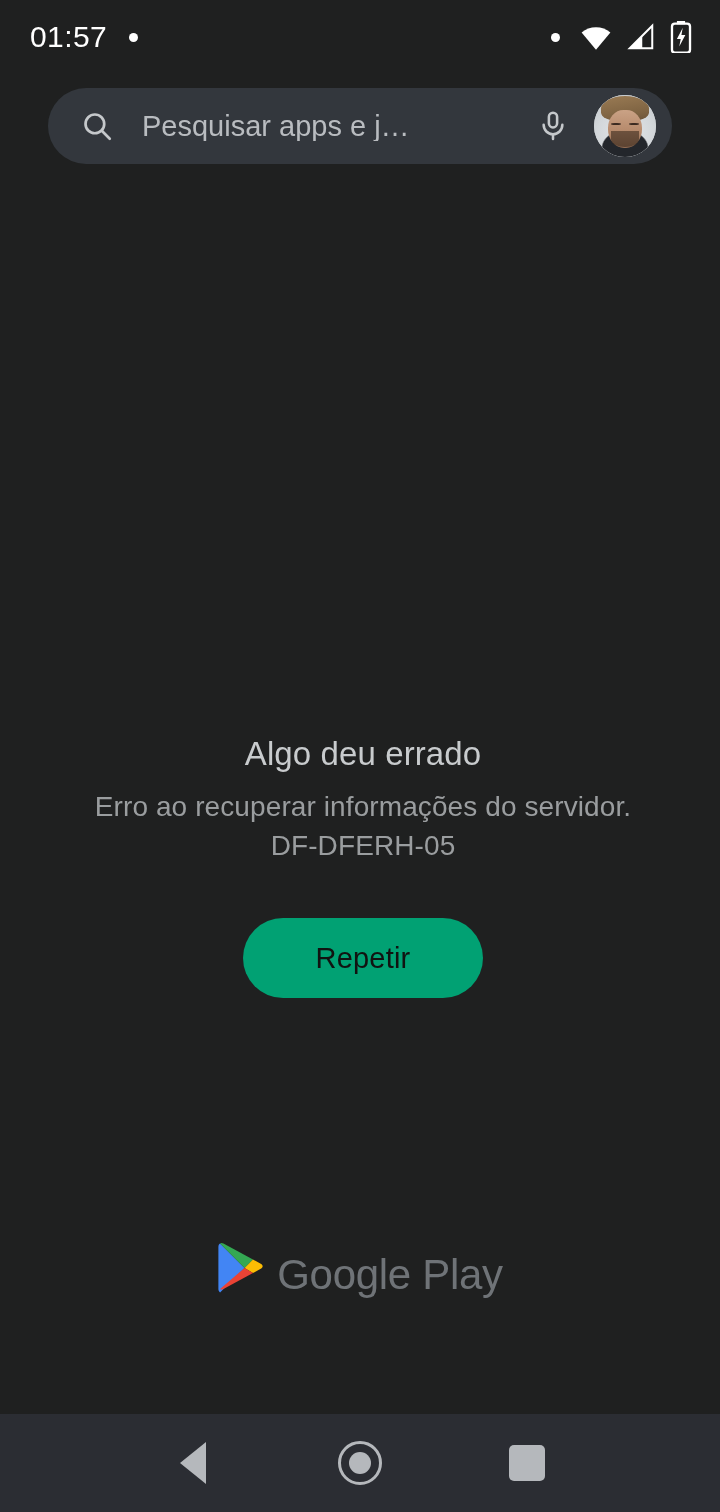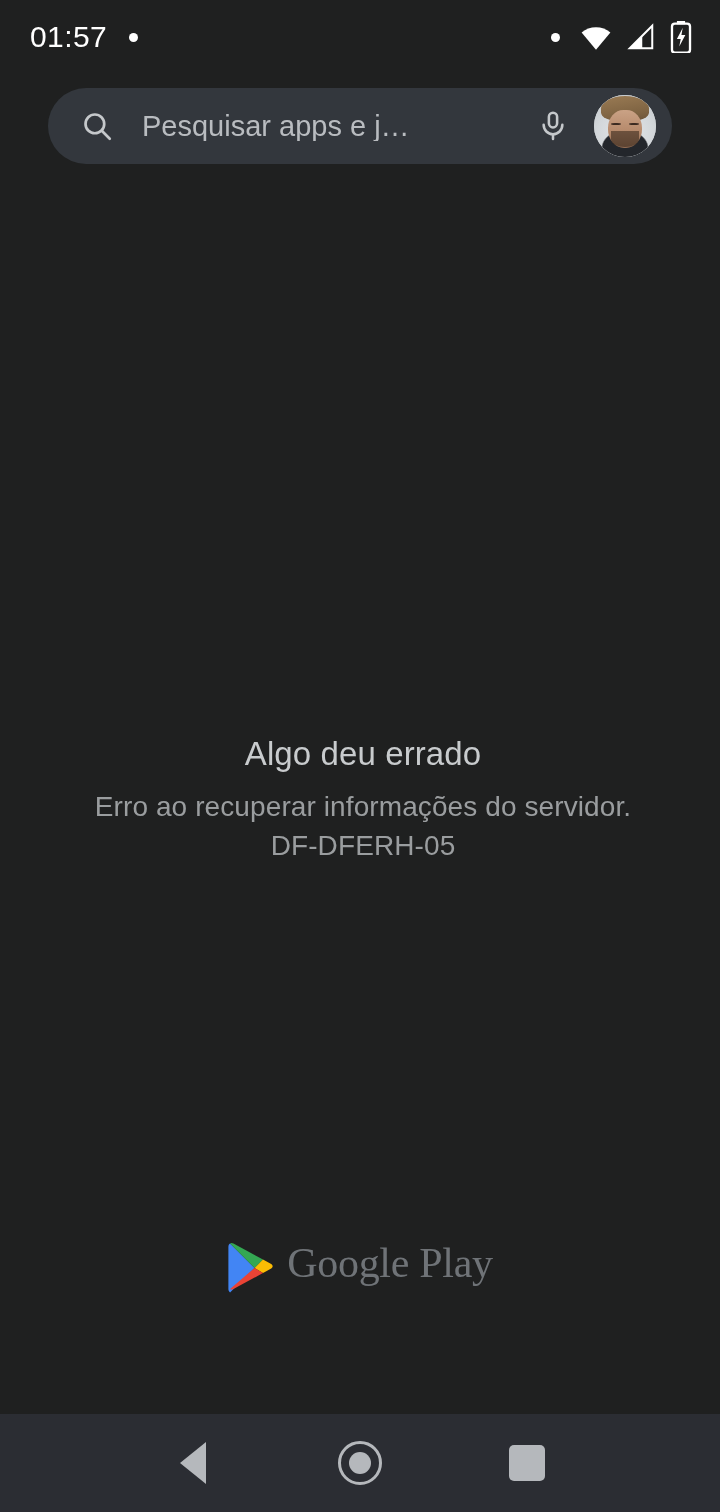--- a/index.html
+++ b/index.html
@@ -189,24 +189,23 @@
     letter-spacing: 0.2px;
     cursor: pointer;
   }
 
   
   .play-brand {
     position: absolute;
     bottom: 118px;
     left: 0; right: 0;
     display: flex;
-    align-items: flex-start;
+    align-items: flex-end;
     justify-content: center;
     gap: 12px;
-    font-family: Liberation Serif, serif;
   }
   .play-logo { width: 48px; height: 54px; display:block; }
   .play-word {
     color: #6f7377;
     font-size: 42px;
     font-weight: 400;
     letter-spacing: -0.3px;
     line-height: 1;
   }
 
@@ -314,20 +313,21 @@
       </span>
     </div>
   </div>
 
   <div class="content">
 
     <div class="error-block">
       <div class="error-title">Algo deu errado</div>
       <div class="error-desc">Erro ao recuperar informações do servidor.</div>
       <div class="error-desc" style="margin-top:0;">DF-DFERH-05</div>
+      <button class="retry-btn">Repetir</button>
     </div>
 
     <div class="play-brand">
       <span>
         <svg class="play-logo" viewBox="0 0 28 32" aria-hidden="true">
           <path d="M1.6 0.9 16.1 15.4 1.6 29.9C1.0 29.5 0.6 28.8 0.6 27.9V2.9c0-0.9 0.4-1.6 1-2z" fill="#4285F4"></path>
           <path d="M1.6 0.9C2.1 0.5 2.8 0.5 3.6 0.9L21.1 10.4 16.1 15.4 1.6 0.9z" fill="#34A853"></path>
           <path d="M21.1 10.4l4.6 2.5c1.5 0.8 1.5 2.2 0 3l-4.6 2.5L16.1 15.4l5-5z" fill="#FBBC04"></path>
           <path d="M21.1 18.4L3.6 27.9c-0.8 0.4-1.5 0.4-2 0L16.1 15.4l5 3z" fill="#EA4335"></path>
         </svg>

